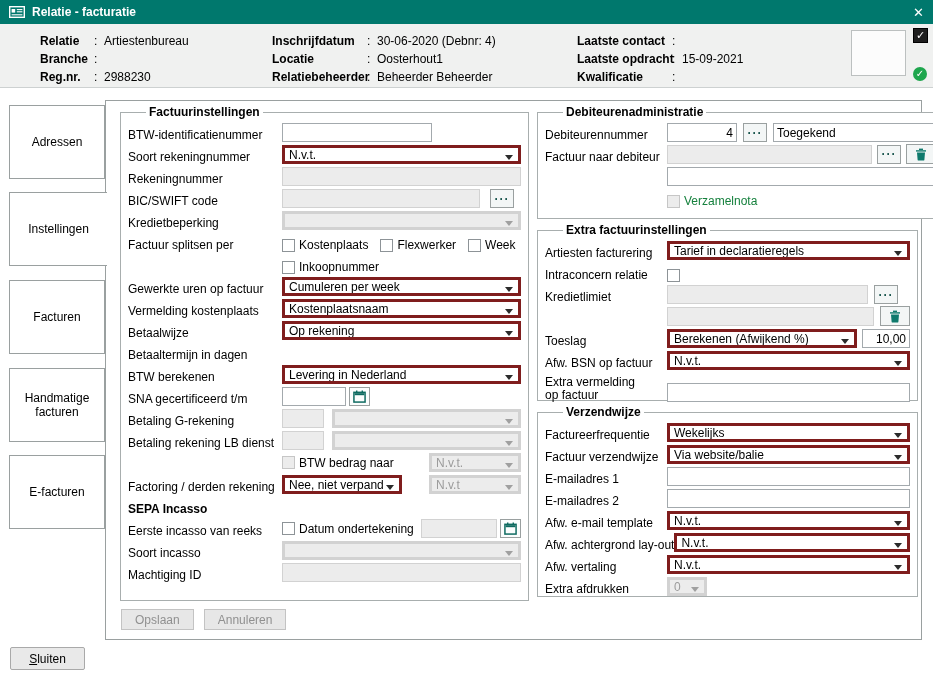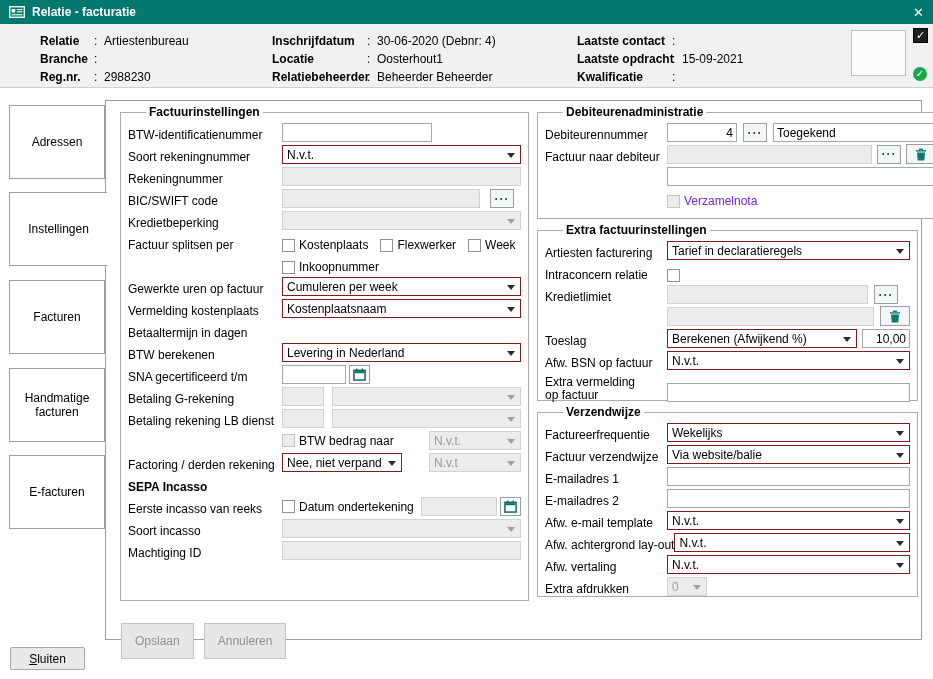--- a/index.html
+++ b/index.html
@@ -28,36 +28,36 @@
   .fs-left { position:absolute; left:14px; top:4px; width:409px; height:496px; }
   .rightcol { position:absolute; left:431px; top:4px; width:381px; }
   .rightcol fieldset.fs { margin-bottom:4px; }
   .row { display:flex; align-items:flex-end; height:22px; }
   .row.tall { height:32px; }
   .lbl { flex:0 0 154px; white-space:nowrap; }
   .rlbl { flex:0 0 122px; white-space:nowrap; }
   .fld { flex:1; display:flex; align-items:center; min-width:0; }
   .inp { height:19px; border:1px solid #a3a9ad; background:#fff; padding:0 3px; font:inherit; min-width:0; }
   .inp.dis { background:#ececec; border-color:#d2d2d2; }
-  .sel { height:19px; border:1px solid #7f1d1d; background:#fff; position:relative; display:flex; align-items:center; padding:0 17px 0 4px; cursor:pointer; white-space:nowrap; overflow:hidden; }
+  .sel { height:19px; border:3px solid #7f1d1d; background:#fff; position:relative; display:flex; align-items:center; padding:0 17px 0 4px; cursor:pointer; white-space:nowrap; overflow:hidden; }
   .sel .arr { position:absolute; right:5px; top:7px; width:0; height:0; border-left:4px solid transparent; border-right:4px solid transparent; border-top:5px solid #2b2b2b; }
   .sel.dis { background:#ececec; border-color:#d2d2d2; color:#9b9b9b; cursor:default; }
   .sel.dis .arr { border-top-color:#a0a0a0; }
   .grow { flex:1; }
   .cbwrap { display:flex; align-items:center; }
   .cb { width:13px; height:13px; border:1px solid #8d9397; background:#fff; display:inline-block; flex:0 0 13px; cursor:pointer; }
   .cb.dis { background:#ececec; border-color:#c6c6c6; cursor:default; }
   .cb-lbl { margin-left:4px; white-space:nowrap; }
-  .cb-lbl.dis { color:#6d28d9; }
+  .cb-lbl.dis { color:#15803d; }
   .btn-more { height:19px; width:24px; border:1px solid #9aa0a0; background:#f3f6f6; color:#17544c; font-weight:bold; font-size:12px; display:flex; align-items:center; justify-content:center; letter-spacing:1px; cursor:pointer; font-family:inherit; }
   .btn-cal { height:19px; width:21px; border:1px solid #9aa0a0; background:#fbfdfd; display:flex; align-items:center; justify-content:center; cursor:pointer; }
   .btn-trash { height:20px; width:30px; border:1px solid #9aa0a0; background:#f3f6f6; display:flex; align-items:center; justify-content:center; cursor:pointer; }
   .sepa { font-weight:bold; }
   .buttons { position:absolute; left:15px; top:508px; display:flex; gap:10px; }
-  .btn { height:36px; padding:0 13px; background:#e7e7e7; border:1px solid #c3c3c3; color:#909090; font:inherit;margin-top:14px; }
+  .btn { height:21px; padding:0 13px; background:#e7e7e7; border:1px solid #c3c3c3; color:#909090; font:inherit; }
   .btn-sluiten { position:absolute; left:10px; top:647px; width:75px; height:23px; background:#e9e9e9; border:1px solid #a9a9a9; border-radius:2px; font:inherit; color:#000; cursor:pointer; }
   .accel { text-decoration:underline; }
 </style>
 </head>
 <body>
 
 <div class="window">
 
   <div class="titlebar">
     <svg width="16" height="12" viewBox="0 0 16 12">
@@ -232,20 +232,29 @@
       <div class="row">
         <span class="lbl">Vermelding kostenplaats</span>
         <span class="fld">
             <span class="sel grow">
               <span>Kostenplaatsnaam</span>
               <span class="arr"></span>
             </span>
           </span>
       </div>
 
+      <div class="row">
+        <span class="lbl">Betaalwijze</span>
+        <span class="fld">
+            <span class="sel grow">
+              <span>Op rekening</span>
+              <span class="arr"></span>
+            </span>
+          </span>
+      </div>
 
       <div class="row">
         <span class="lbl">Betaaltermijn in dagen</span>
       </div>
 
       <div class="row">
         <span class="lbl">BTW berekenen</span>
         <span class="fld">
             <span class="sel grow">
               <span>Levering in Nederland</span>

